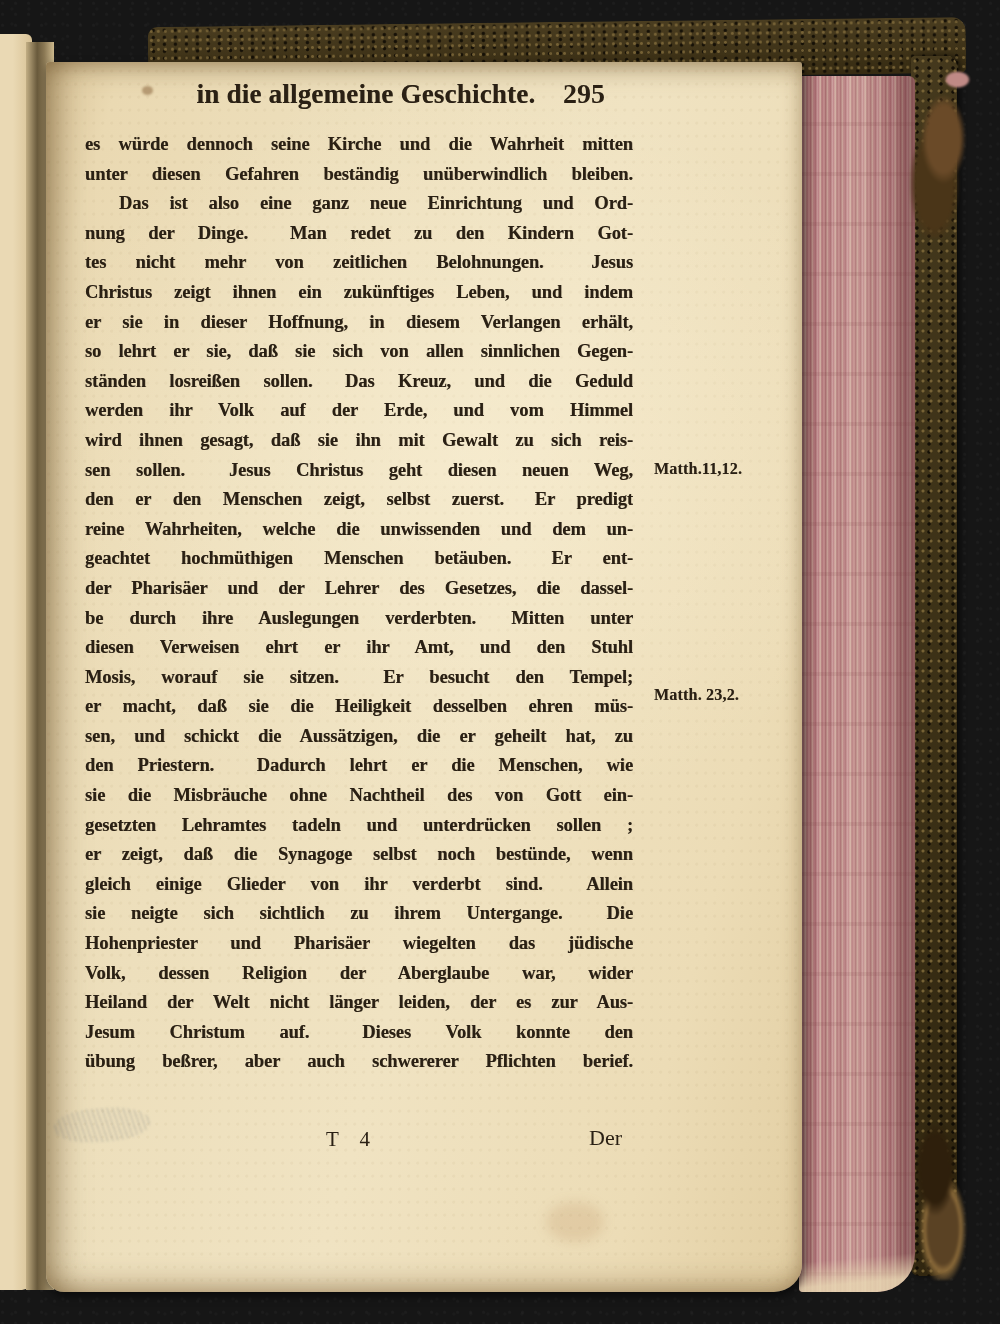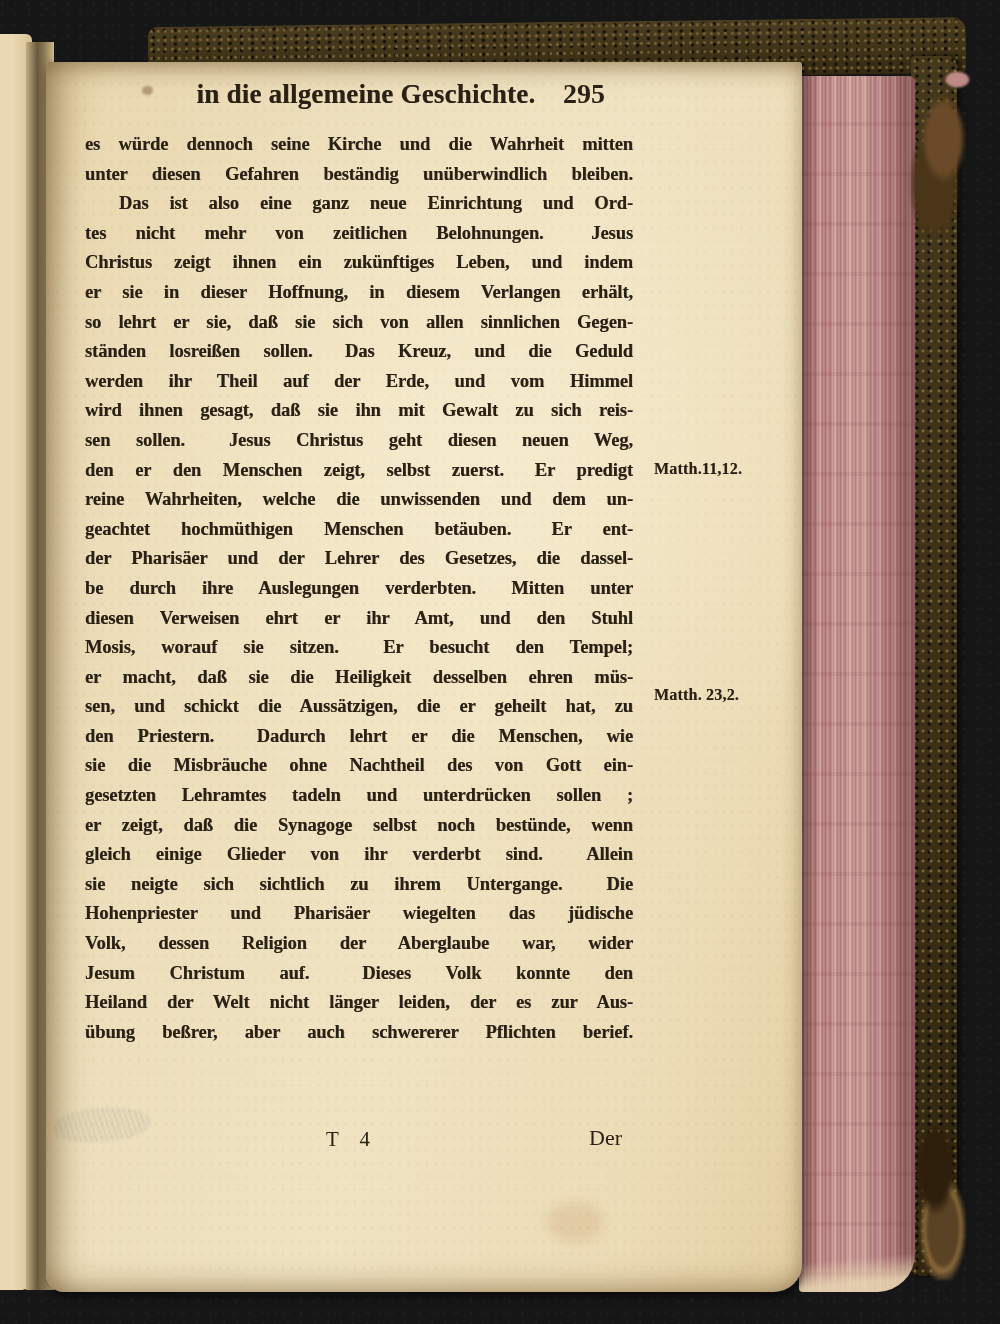--- a/index.html
+++ b/index.html
@@ -170,47 +170,48 @@
 
     <div class="running-head">
       <span class="title">in die allgemeine Geschichte.</span>
       <span class="folio">295</span>
     </div>
 
     <div class="body-text">
       <div class="line">es würde dennoch seine Kirche und die Wahrheit mitten</div>
       <div class="line">unter diesen Gefahren beständig unüberwindlich bleiben.</div>
       <div class="line indent">Das ist also eine ganz neue Einrichtung und Ord-</div>
+      <div class="line">nung der Dinge.  Man redet zu den Kindern Got-</div>
       <div class="line">tes nicht mehr von zeitlichen Belohnungen.  Jesus</div>
       <div class="line">Christus zeigt ihnen ein zukünftiges Leben, und indem</div>
       <div class="line">er sie in dieser Hoffnung, in diesem Verlangen erhält,</div>
       <div class="line">so lehrt er sie, daß sie sich von allen sinnlichen Gegen-</div>
       <div class="line">ständen losreißen sollen.  Das Kreuz, und die Geduld</div>
-      <div class="line">werden ihr Theil auf der Erde, und vom Himmel</div>
+      <div class="line">werden ihr Volk auf der Erde, und vom Himmel</div>
       <div class="line">wird ihnen gesagt, daß sie ihn mit Gewalt zu sich reis-</div>
       <div class="line">sen sollen.  Jesus Christus geht diesen neuen Weg,</div>
       <div class="line">den er den Menschen zeigt, selbst zuerst.  Er predigt</div>
       <div class="line">reine Wahrheiten, welche die unwissenden und dem un-</div>
       <div class="line">geachtet hochmüthigen Menschen betäuben.  Er ent-</div>
       <div class="line">der Pharisäer und der Lehrer des Gesetzes, die dassel-</div>
       <div class="line">be durch ihre Auslegungen verderbten.  Mitten unter</div>
       <div class="line">diesen Verweisen ehrt er ihr Amt, und den Stuhl</div>
       <div class="line">Mosis, worauf sie sitzen.  Er besucht den Tempel;</div>
       <div class="line">er macht, daß sie die Heiligkeit desselben ehren müs-</div>
       <div class="line">sen, und schickt die Aussätzigen, die er geheilt hat, zu</div>
       <div class="line">den Priestern.  Dadurch lehrt er die Menschen, wie</div>
       <div class="line">sie die Misbräuche ohne Nachtheil des von Gott ein-</div>
       <div class="line">gesetzten Lehramtes tadeln und unterdrücken sollen ;</div>
       <div class="line">er zeigt, daß die Synagoge selbst noch bestünde, wenn</div>
       <div class="line">gleich einige Glieder von ihr verderbt sind.  Allein</div>
       <div class="line">sie neigte sich sichtlich zu ihrem Untergange.  Die</div>
       <div class="line">Hohenpriester und Pharisäer wiegelten das jüdische</div>
       <div class="line">Volk, dessen Religion der Aberglaube war, wider</div>
+      <div class="line">Heiland der Welt nicht länger leiden, der es zur Aus-</div>
       <div class="line">Jesum Christum auf.  Dieses Volk konnte den</div>
-      <div class="line">Heiland der Welt nicht länger leiden, der es zur Aus-</div>
       <div class="line">übung beßrer, aber auch schwererer Pflichten berief.</div>
     </div>
 
     <div class="margin-note n1">Matth.11,12.</div>
     <div class="margin-note n2">Matth. 23,2.</div>
 
     <div class="signature-row">
       <span class="sig">T 4</span>
       <span class="catch">Der</span>
     </div>

